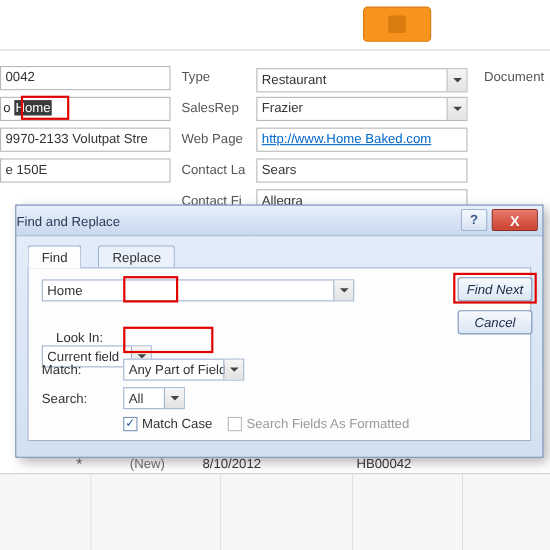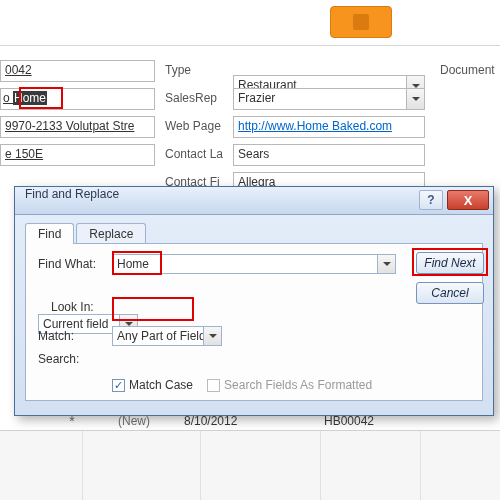--- a/index.html
+++ b/index.html
@@ -34,21 +34,21 @@
   .ribbon-btn .ico {
     width: 16px; height: 16px;
     background: #d97b0f;
     border-radius: 2px;
   }
   .form-area {
     position: absolute;
     left: 0; top: 60px; width: 500px;
   }
   .fcol1-vals { position: absolute; left: 0; top: 0; width: 160px; }
-  .fcol1-vals .cell { position: absolute; left: 0; width: 155px; height: 22px; border: 1px solid #b8b8b8; background: #fff; padding: 2px 4px; white-space: nowrap; overflow: hidden; text-decoration: underline; }
+  .fcol1-vals .cell { position: absolute; left: 0; width: 155px; height: 22px; border: 1px solid #b8b8b8; background: #fff; padding: 2px 4px; white-space: nowrap; overflow: hidden; }
   .fcol2-labels { position: absolute; left: 165px; top: 0; }
   .fcol2-labels .lbl { position: absolute; left: 0; width: 65px; color: #555; }
   .fcol2-vals { position: absolute; left: 233px; top: 0; }
   .fcol2-vals .cell { position: absolute; left: 0; width: 192px; height: 22px; border: 1px solid #b8b8b8; background: #fff; padding: 2px 4px; white-space: nowrap; overflow: hidden; }
   .dropdown-arrow {
     position: absolute; right: 0; top: 0; width: 18px; height: 20px;
     background: linear-gradient(#f6f6f6,#e2e2e2);
     border-left: 1px solid #b8b8b8;
     display: flex; align-items: center; justify-content: center;
   }
@@ -63,22 +63,21 @@
     left:14px; top:186px;
     width:480px;
     border:1px solid #4b6e9e;
     box-shadow: 4px 4px 10px rgba(0,0,0,0.3);
     background:#fff;
   }
   .dlg-title {
     height:28px;
     background: linear-gradient(#e8f0fb,#c7d8ef);
     border-bottom:1px solid #8fa6c4;
-    display:flex; 
-    padding-left:10px;
+    display:flex; align-items:center;
     color:#2b3a55;
     position:relative;
   }
   .dlg-close {
     position:absolute; right:4px; top:3px;
     width:42px; height:20px;
     background: linear-gradient(#e87a6b,#c9402e);
     border:1px solid #8e2a1c;
     border-radius:2px;
     color:#fff; font-weight:bold;
@@ -92,21 +91,21 @@
     border:1px solid #9fb3cf;
     border-radius:2px;
     display:flex; align-items:center; justify-content:center;
     color:#3a5a8a; font-weight:bold;
   }
   .dlg-body {
     background: linear-gradient(#e3edf9,#d2e0f1);
     padding:8px 10px 14px 10px;
     position:relative;
   }
-  .tabs { display:flex; }
+  .tabs { display:flex;gap:13px; }
   .tab {
     border:1px solid #9fb3cf;
     border-bottom:none;
     padding:3px 12px;
     background:#eaf1fa;
     margin-right:2px;
     border-radius:3px 3px 0 0;
     color:#333;
   }
   .tab.active { background:#fdfdfd; position:relative; z-index:2; }
@@ -174,21 +173,21 @@
     <div class="cell" style="top:84px"><span>e 150E</span></div>
   </div>
   <div class="fcol2-labels">
     <div class="lbl" style="top:3px">Type</div>
     <div class="lbl" style="top:31px">SalesRep</div>
     <div class="lbl" style="top:59px">Web Page</div>
     <div class="lbl" style="top:87px">Contact La</div>
     <div class="lbl" style="top:115px">Contact Fi</div>
   </div>
   <div class="fcol2-vals">
-    <div class="cell" style="top:15px"><span>Restaurant</span><div class="dropdown-arrow"></div></div>
+    <div class="cell" style="top:2px"><span>Restaurant</span><div class="dropdown-arrow"></div></div>
     <div class="cell" style="top:28px"><span>Frazier</span><div class="dropdown-arrow"></div></div>
     <div class="cell" style="top:56px"><span class="link">http://www.Home Baked.com</span></div>
     <div class="cell" style="top:84px"><span>Sears</span></div>
     <div class="cell" style="top:112px"><span>Allegra</span></div>
   </div>
   <div class="doc-label" style="top:3px">Document</div>
 </div>
 
 <div class="dialog">
   <div class="dlg-title">
@@ -201,21 +200,20 @@
       </div>
   </div>
   <div class="dlg-body">
     <div class="tabs">
       <div class="tab active"><span>Find</span></div>
       <div class="tab"><span>Replace</span></div>
     </div>
     <div class="tab-panel">
 
       <div class="frow" style="top:10px;">
-        <div class="flabel">Find What:</div>
         <div class="finput" style="width:284px;">
           <span>Home</span>
           <div class="dd"></div>
         </div>
       </div>
       <div class="redbox" style="left:86px; top:7px; width:50px; height:24px;"></div>
 
       <div class="frow" style="top:56px;flex-direction:column;">
         <div class="flabel">Look In:</div>
         <div class="finput" style="width:100px;">
@@ -228,20 +226,24 @@
       <div class="frow" style="top:82px;">
         <div class="flabel">Match:</div>
         <div class="finput" style="width:110px;">
           <span>Any Part of Field</span>
           <div class="dd"></div>
         </div>
       </div>
 
       <div class="frow" style="top:108px;">
         <div class="flabel">Search:</div>
+        <div class="finput" style="width:56px;">
+          <span>All</span>
+          <div class="dd"></div>
+        </div>
       </div>
 
       <div class="frow" style="top:134px; left:86px;">
         <span class="chk checked"></span>
         <span>Match Case</span>
         <span style="width:14px;"></span>
         <span class="chk disabled"></span>
         <span class="muted">Search Fields As Formatted</span>
       </div>
 

